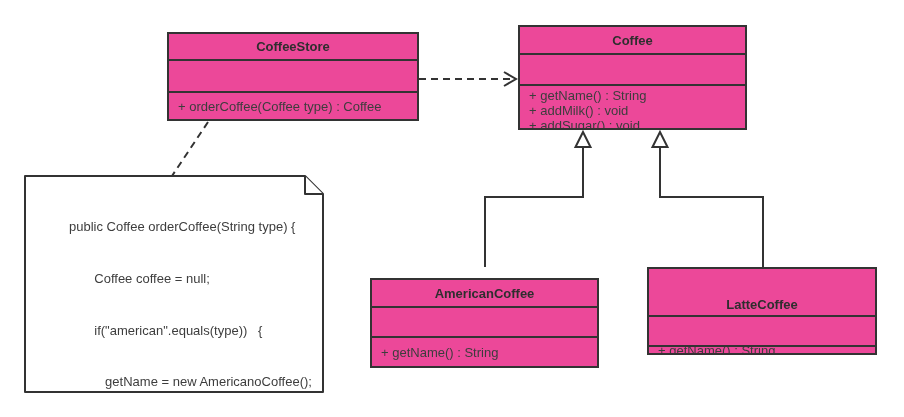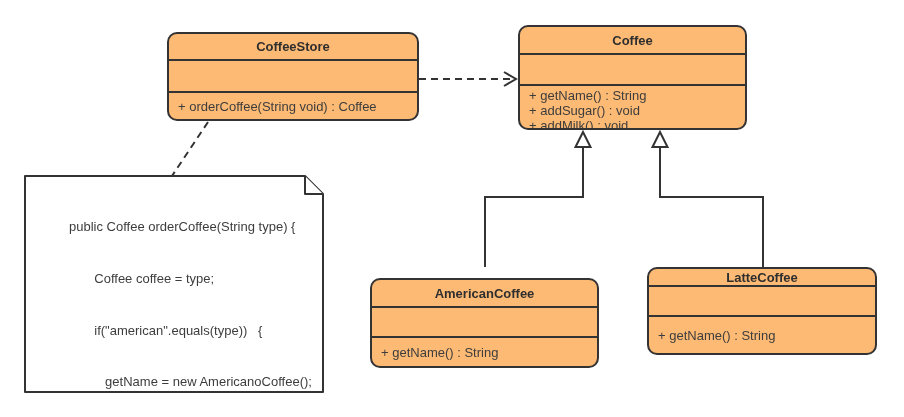--- a/index.html
+++ b/index.html
@@ -13,22 +13,22 @@
   }
   .connector-layer {
     position: absolute;
     left: 0; top: 0;
     width: 904px; height: 417px;
   }
   .uml-class {
     position: absolute;
     box-sizing: border-box;
     border: 2px solid #333333;
-    border-radius: 10px;
-    background: #fdba74;
+    border-radius: 0;
+    background: #ec4899;
     display: flex;
     flex-direction: column;
   }
   .uml-title {
     box-sizing: border-box;
     display: flex;
     align-items: center;
     justify-content: center;
     font-weight: bold;
     font-size: 13px;
@@ -89,53 +89,53 @@
     <polygon points="660,132 652.5,147 667.5,147" fill="#ffffff" stroke="#333333" stroke-width="2"></polygon>
 
     <path d="M25 176 L305 176 L323 194 L323 392 L25 392 Z" fill="#ffffff" stroke="#333333" stroke-width="2" stroke-linejoin="round"></path>
     <path d="M305 176 L305 194 L323 194" fill="#ffffff" stroke="#333333" stroke-width="2" stroke-linejoin="round"></path>
   </svg>
 
   <div class="uml-class" style="left:167px; top:32px; width:252px; height:89px;">
     <div class="uml-title" style="height:25px;">CoffeeStore</div>
     <div class="uml-attrs" style="height:32px;"></div>
     <div class="uml-methods single">
-      <div class="method-line">+ orderCoffee(String void) : Coffee</div>
+      <div class="method-line">+ orderCoffee(Coffee type) : Coffee</div>
     </div>
   </div>
 
   <div class="uml-class" style="left:518px; top:25px; width:229px; height:105px;">
     <div class="uml-title" style="height:26px;">Coffee</div>
     <div class="uml-attrs" style="height:31px;"></div>
     <div class="uml-methods multi">
       <div class="method-line">+ getName() : String</div>
+      <div class="method-line">+ addMilk() : void</div>
       <div class="method-line">+ addSugar() : void</div>
-      <div class="method-line">+ addMilk() : void</div>
     </div>
   </div>
 
   <div class="uml-class" style="left:370px; top:278px; width:229px; height:90px;">
     <div class="uml-title" style="height:26px;">AmericanCoffee</div>
     <div class="uml-attrs" style="height:30px;"></div>
     <div class="uml-methods single">
       <div class="method-line">+ getName() : String</div>
     </div>
   </div>
 
   <div class="uml-class" style="left:647px; top:267px; width:230px; height:88px;">
-    <div class="uml-title" style="height:16px;">LatteCoffee</div>
+    <div class="uml-title" style="height:22px;margin-top:24px;">LatteCoffee</div>
     <div class="uml-attrs" style="height:30px;"></div>
     <div class="uml-methods single">
       <div class="method-line">+ getName() : String</div>
     </div>
   </div>
 
   <div class="code-note-text">
     <div class="code-line">public Coffee orderCoffee(String type) {</div>
-    <div class="code-line">       Coffee coffee = type;</div>
+    <div class="code-line">       Coffee coffee = null;</div>
     <div class="code-line">       if("american".equals(type))   {</div>
     <div class="code-line">          getName = new AmericanoCoffee();</div>
     
     
     
     
     
     
     
     

